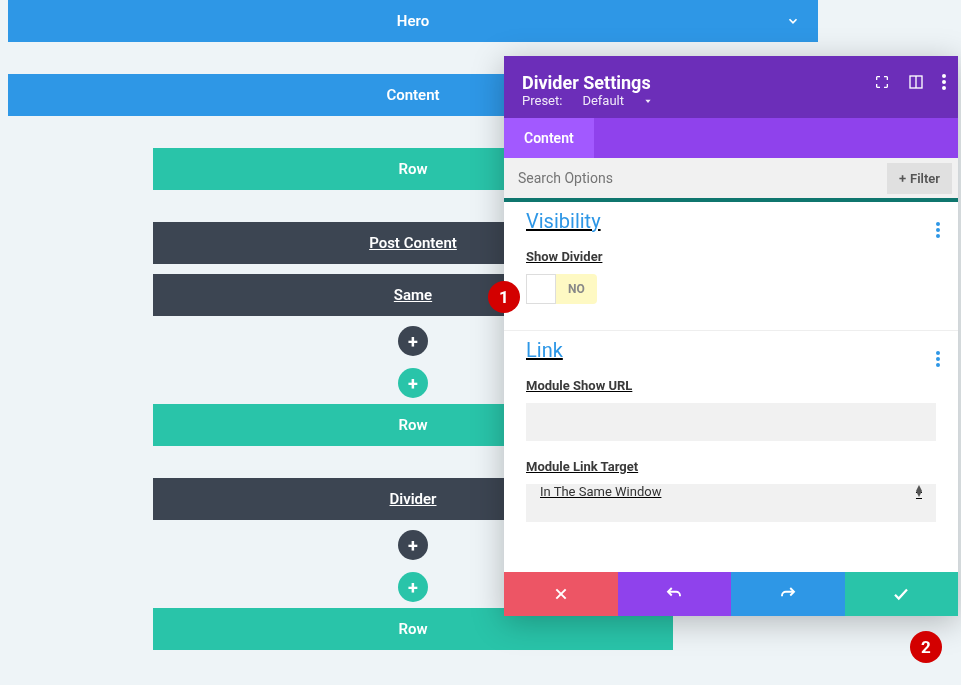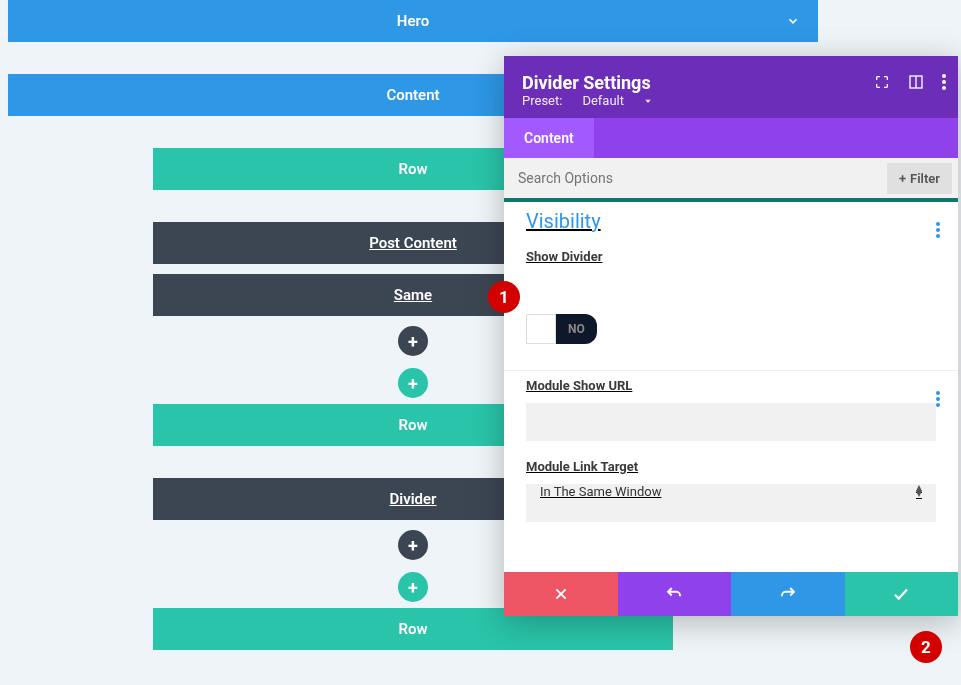--- a/index.html
+++ b/index.html
@@ -33,21 +33,21 @@
 
   .searchbar { display:flex; align-items:center; background:#f1f1f1; border-bottom:4px solid #0f766e; }
   .searchbar .sinput { flex:1; padding:12px 14px; border:none; background:transparent; font-size:14px; color:#666; outline:none; }
   .filter-btn { background:#e0e0e0; padding:8px 12px; margin:4px 6px; font-size:13px; font-weight:600; color:#555; display:flex; align-items:center; gap:4px; cursor:pointer; }
 
   .section { padding:7px 22px 22px; border-bottom:1px solid #eee; position:relative;text-decoration:underline; }
   .section h3 { color:#2e97e6; font-weight:400; font-size:20px; margin-bottom:16px; }
   .section .kebab { position:absolute; right:18px; top:20px; color:#2e97e6; font-size:18px; cursor:pointer; }
   .label { font-size:13px; font-weight:700; color:#3a3a3a; margin-bottom:10px; }
 
-  .toggle { display:inline-flex; align-items:center; background:#0f172a; border-radius:12px; height:30px;margin-top:40px; }
+  .toggle { display:inline-flex; align-items:center; background:#fef9c3; border-radius:4px; height:30px; }
   .toggle .knob { width:30px; height:30px; background:#fff; border:1px solid #ddd; }
   .toggle .txt  { padding:0 12px; font-size:12px; font-weight:700; color:#888; }
 
   .field { background:#f1f1f1; height:38px; border:none; width:100%; margin-bottom:18px; padding:0 10px; font-size:13px; }
   .select { background:#f1f1f1; height:38px; display:flex; align-items:flex-start; justify-content:space-between; padding:0 14px; font-size:13px; color:#333; cursor:pointer; }
   .select .updown { font-size:12px; color:#555; line-height:6px; }
 
   .panel-foot { display:flex; height:44px; }
   .panel-foot > div { flex:1; display:flex; align-items:center; justify-content:center; color:#fff; cursor:pointer; font-size:16px; }
   .f-red   { background:#ed5565; }
@@ -182,20 +182,21 @@
         </svg>
     </span>
     <div class="label">Show Divider</div>
     <div class="toggle">
       <div class="knob"></div>
       <div class="txt">NO</div>
     </div>
   </div>
 
   <div class="section" style="border-bottom:none;">
+    <h3>Link</h3>
     <span class="kebab">
       <svg width="4" height="16" viewBox="0 0 4 16" fill="#2e97e6">
           <circle cx="2" cy="2" r="2"></circle>
           <circle cx="2" cy="8" r="2"></circle>
           <circle cx="2" cy="14" r="2"></circle>
         </svg>
     </span>
     <div class="label">Module Show URL</div>
     <input class="field" value="" style="">
     <div class="label">Module Link Target</div>

